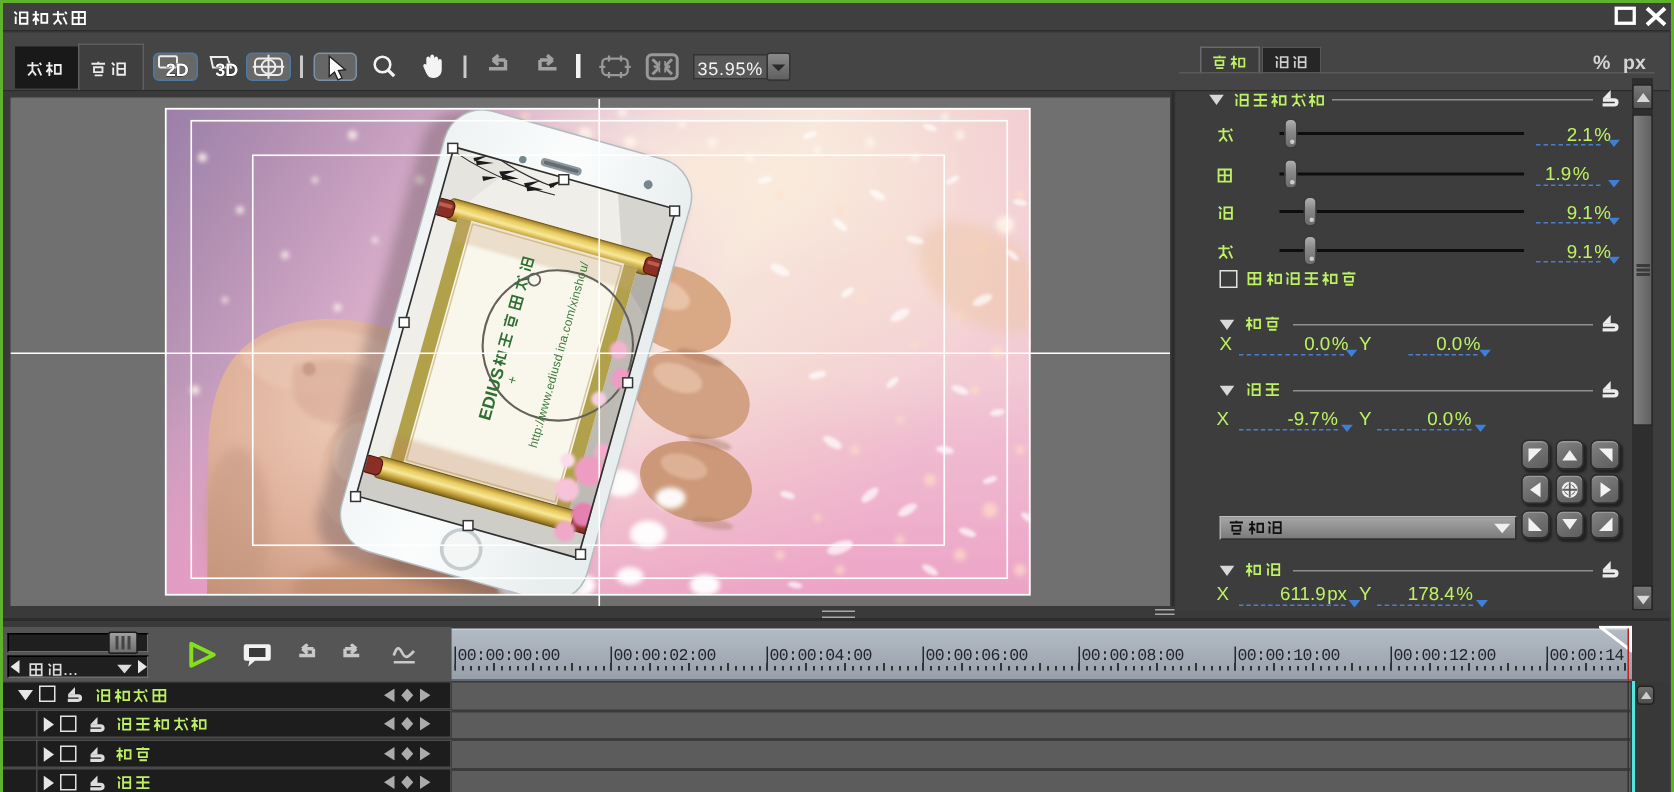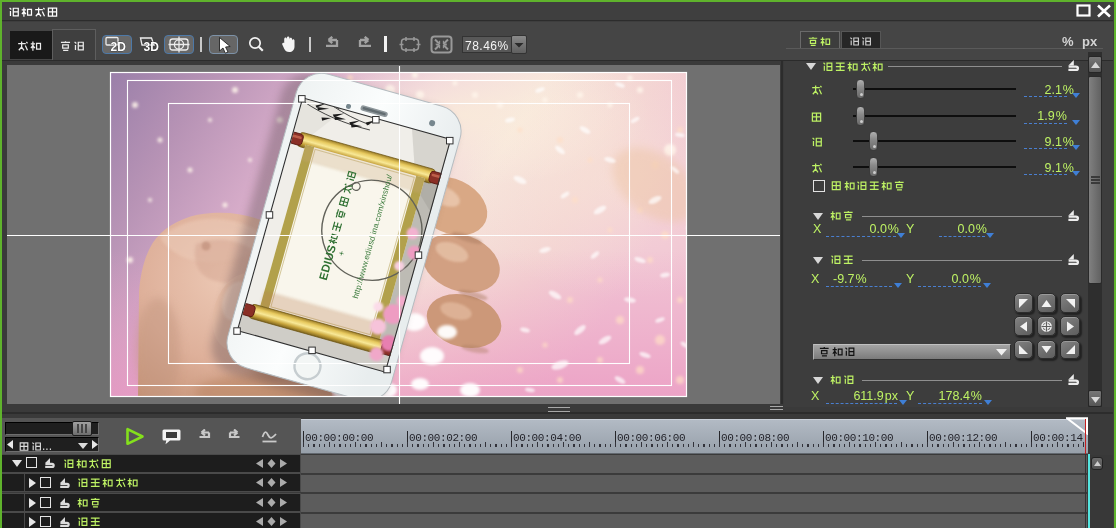--- a/index.html
+++ b/index.html
@@ -109,21 +109,21 @@
 <svg class="abs" style="left:399px;top:35px" width="22" height="19" viewBox="0 0 22 19">
  <rect x="2.5" y="4" width="17" height="11" rx="3" fill="none" stroke="#999" stroke-width="1.5"></rect>
  <path d="M7 2v4M15 2v4M7 13v4M15 13v4M0.5 9.5h4M17.5 9.5h4" stroke="#999" stroke-width="1.5"></path>
 </svg>
 <svg class="abs" style="left:430px;top:35px" width="23" height="19" viewBox="0 0 23 19">
  <rect x="1.5" y="1.5" width="20" height="16" rx="3" fill="none" stroke="#999" stroke-width="2"></rect>
  <path d="M5 4.5l4 4M18 4.5L14 8.5M5 14.5L9 10.5M18 14.5L14 10.5" stroke="#999" stroke-width="2"></path>
  <path d="M9.6 9.1 h-3.4 v-0.5 M9.6 9.1 v-3.4 M13.4 9.1 h3.4 M13.4 9.1 v-3.4 M9.6 9.9 h-3.4 M9.6 9.9 v3.4 M13.4 9.9 h3.4 M13.4 9.9 v3.4" stroke="#999" stroke-width="1.1"></path>
 </svg>
 <div class="abs" style="left:462px;top:36px;width:49px;height:17px;background:#585858;border:1px solid #333;border-right:none"></div>
-<div class="abs" style="left:465px;top:38.5px;font-size:12px;color:#f4f4f4;letter-spacing:0.5px">78.46%</div>
+<div class="abs" style="left:465px;top:38.5px;font-size:12px;color:#f4f4f4;letter-spacing:0.5px">35.95%</div>
 <div class="abs" style="left:511px;top:35px;width:16px;height:19px;background:linear-gradient(#8a8a8a,#5f5f5f);border:1px solid #333;border-radius:2px"></div>
 <svg class="abs" style="left:513px;top:42px" width="12" height="7" viewBox="0 0 12 7">
       <path d="M1.5 1l4.5 4.5L10.5 1z" fill="#2a2a2a"></path>
     </svg>
 
 <div class="abs" style="left:2px;top:61px;width:782px;height:355px;background:#3a3a3a"></div>
 <div class="abs" style="left:7px;top:65px;width:773px;height:339px;background:#707070"></div>
 <svg class="abs" style="left:7px;top:65px" width="773" height="339" viewBox="7 65 773 339">
 <defs>
  <linearGradient id="bgg" x1="0" y1="0" x2="1" y2="0.35">
@@ -486,21 +486,21 @@
 <svg class="abs" style="left:1072px;top:93px" width="8" height="5" viewBox="0 0 8 5">
       <use href="#bluetri"></use>
     </svg>
 
 <div class="abs tx" style="left:810px;top:109px;font-size:13px"><i class="c"><svg viewBox="0 0 12 12">
           <use href="#g1"></use>
         </svg></i></div>
 <div class="abs" style="left:853px;top:114.5px;width:163px;height:2px;background:#0e0e0e"></div>
 <div class="abs" style="left:856px;top:105.5px;width:9px;height:20px;background:linear-gradient(180deg,#b0b0b0,#8a8a8a 40%,#6a6a6a);border:1px solid #3a3a3a;border-radius:4px"></div>
 <div class="abs" style="left:859.5px;top:119.5px;width:3px;height:3px;background:#ccc;border-radius:50%"></div>
-<div class="abs tx" style="left:1030px;top:109px;width:44px;text-align:center;font-size:12.5px">1.9 %</div>
+<div class="abs tx" style="left:1030px;top:109px;width:44px;text-align:left;font-size:12.5px">1.9 %</div>
 <div class="abs" style="left:1024px;top:122.5px;width:43px;border-bottom:1px dashed #4a7fd0"></div>
 <svg class="abs" style="left:1072px;top:119.5px" width="8" height="5" viewBox="0 0 8 5">
       <use href="#bluetri"></use>
     </svg>
 
 <div class="abs tx" style="left:810px;top:134.5px;font-size:13px"><i class="c"><svg viewBox="0 0 12 12">
           <use href="#g3"></use>
         </svg></i></div>
 <div class="abs" style="left:853px;top:140px;width:163px;height:2px;background:#0e0e0e"></div>
 <div class="abs" style="left:869px;top:131px;width:9px;height:20px;background:linear-gradient(180deg,#b0b0b0,#8a8a8a 40%,#6a6a6a);border:1px solid #3a3a3a;border-radius:4px"></div>
@@ -569,21 +569,21 @@
 <div class="abs tx" style="left:829px;top:253px;font-size:12.5px"><i class="c"><svg viewBox="0 0 12 12">
           <use href="#g3"></use>
         </svg></i><i class="c"><svg viewBox="0 0 12 12">
           <use href="#g2"></use>
         </svg></i></div>
 <div class="abs" style="left:862px;top:259.5px;width:200px;height:1px;background:#8f8f8f"></div>
 <svg class="abs" style="left:1066px;top:253px" width="14" height="13" viewBox="0 0 14 13">
       <use href="#rst"></use>
     </svg>
 <div class="abs tx" style="left:811px;top:272px;font-size:12.5px">X</div>
-<div class="abs tx" style="left:833px;top:272px;width:59px;text-align:left;font-size:12.5px">-9.7 %</div>
+<div class="abs tx" style="left:833px;top:272px;width:59px;text-align:right;font-size:12.5px">-9.7 %</div>
 <div class="abs" style="left:826px;top:286px;width:66px;border-bottom:1px dashed #4a7fd0"></div>
 <svg class="abs" style="left:894px;top:283px" width="8" height="5" viewBox="0 0 8 5">
       <use href="#bluetri"></use>
     </svg>
 <div class="abs tx" style="left:906px;top:272px;font-size:12.5px">Y</div>
 <div class="abs tx" style="left:922px;top:272px;width:59px;text-align:right;font-size:12.5px">0.0 %</div>
 <div class="abs" style="left:918px;top:286px;width:63px;border-bottom:1px dashed #4a7fd0"></div>
 <svg class="abs" style="left:983px;top:283px" width="8" height="5" viewBox="0 0 8 5">
       <use href="#bluetri"></use>
     </svg>

